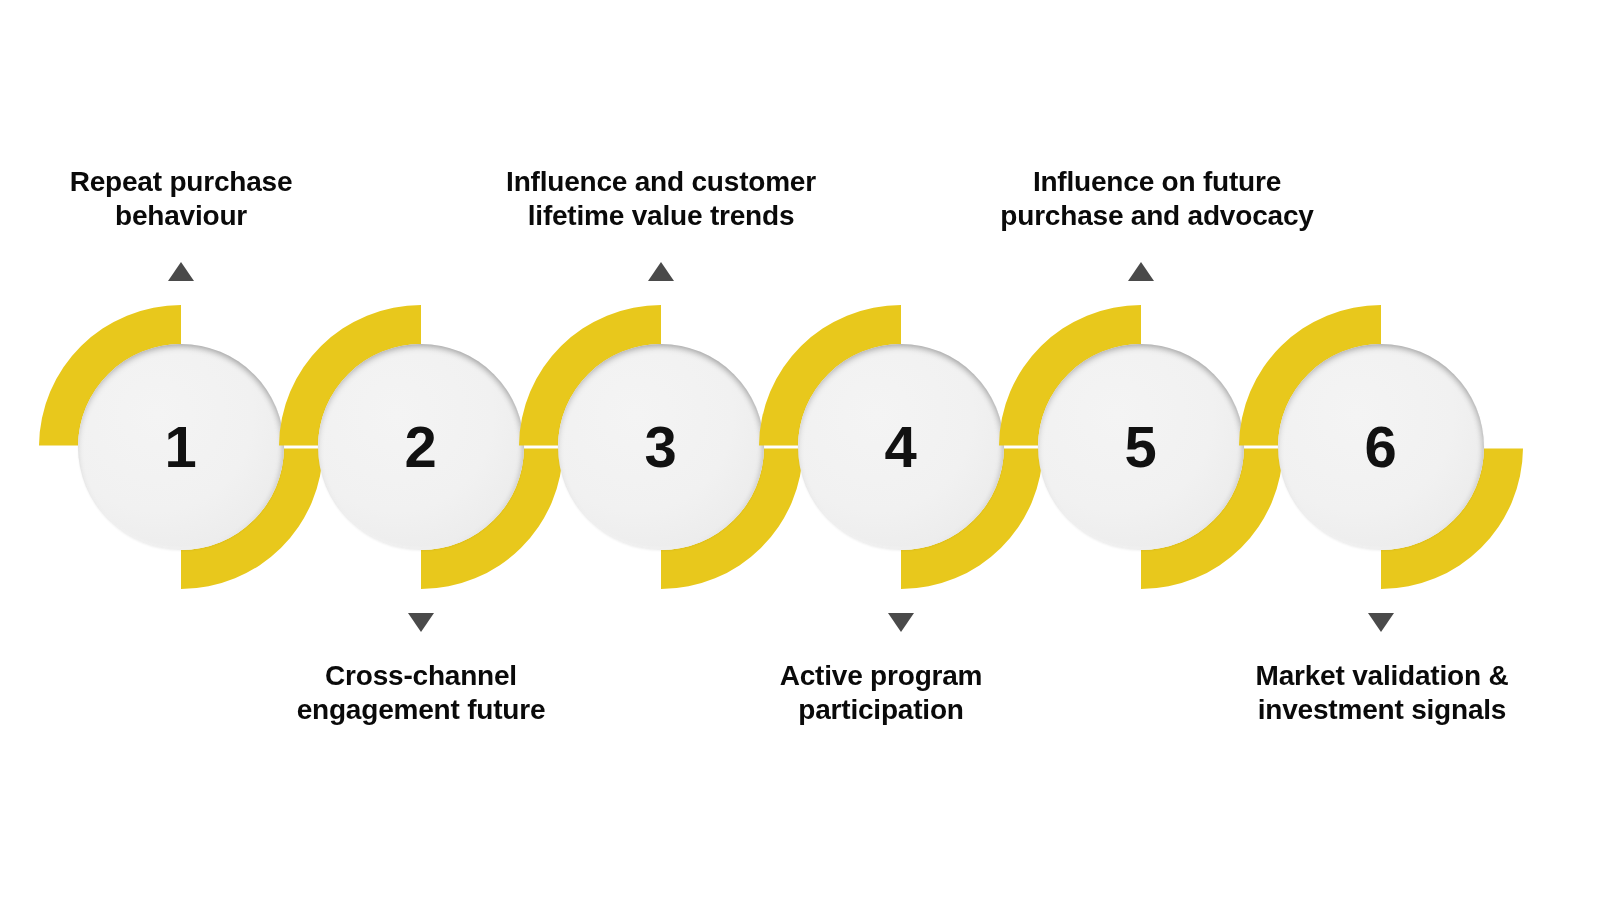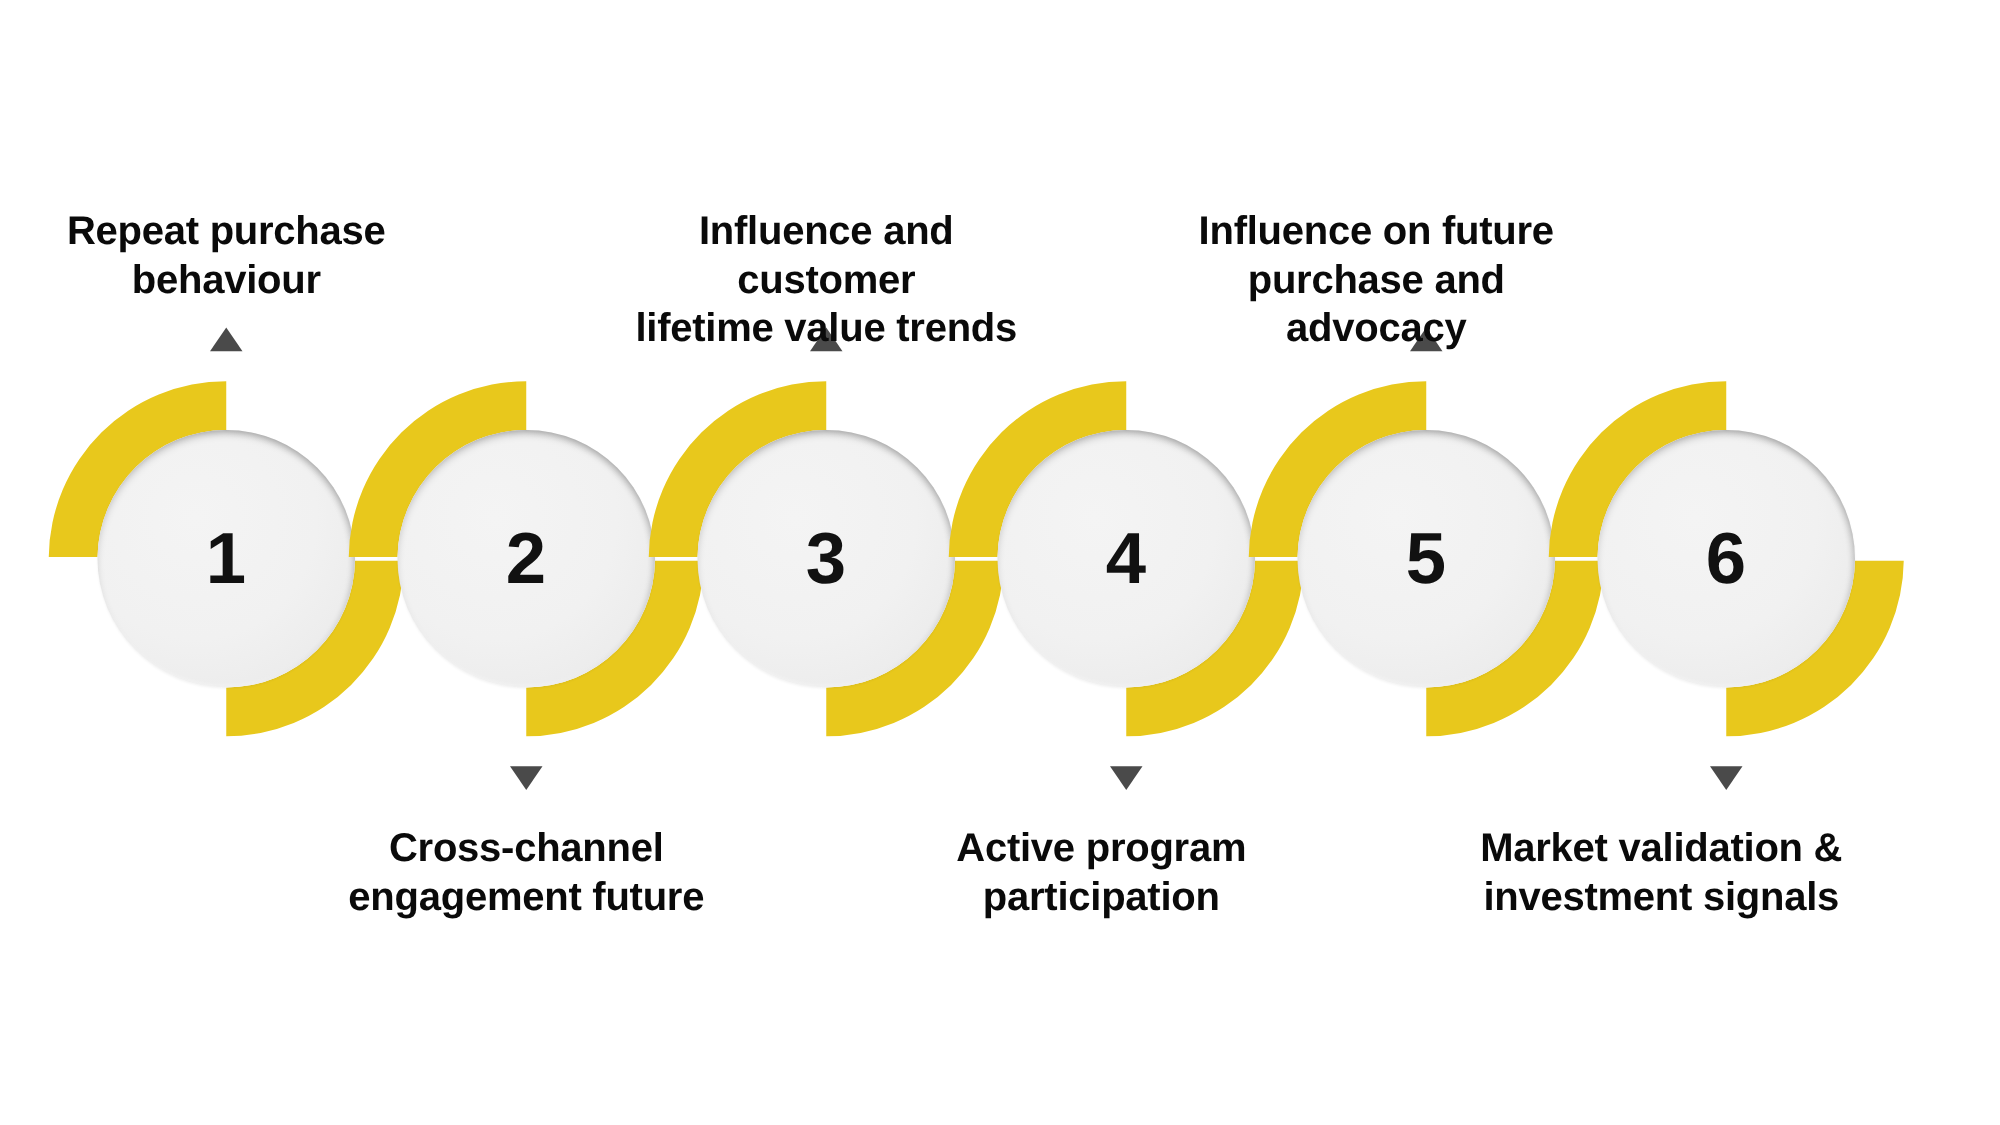--- a/index.html
+++ b/index.html
@@ -60,21 +60,21 @@
     border-left: 13px solid transparent;
     border-right: 13px solid transparent;
     border-top: 19px solid #4a4a4a;
   }
 
   
   .caption {
     position: absolute;
     text-align: center;
     color: #0a0a0a;
-    font-size: 32px;
+    font-size: 28px;
     font-weight: 700;
     line-height: 1.22;
     letter-spacing: -0.2px;
     white-space: pre-line;
   }
   .caption.top { bottom: auto; }
 </style>
 </head>
 <body>
 
@@ -121,26 +121,26 @@
       <div class="caption bottom" style="width: 330px; left: 716px; top: 659px;">Active program
 participation</div>
       <svg class="swoosh" width="288" height="288" style="left: 997px; top: 303px;">
         <path d="M 144 2 A 142 142 0 0 0 2 142.5 L 41 142.5 A 103 103 0 0 1 144 41 Z" fill="#e8c81c"></path>
         <path d="M 144 286 A 142 142 0 0 0 286 145.5 L 247 145.5 A 103 103 0 0 1 144 247 Z" fill="#e8c81c"></path>
       </svg>
       <div class="node" style="width: 206px; height: 206px; left: 1038px; top: 344px;">
         <span class="node-number">5</span>
       </div>
       <div class="arrow up" style="left: 1128px; top: 262px;"></div>
-      <div class="caption top" style="width: 330px; left: 936px; top: 165px;">Influence on future
+      <div class="caption top" style="width: 330px; left: 992px; top: 165px;">Influence on future
 purchase and advocacy</div>
       <svg class="swoosh" width="288" height="288" style="left: 1237px; top: 303px;">
         <path d="M 144 2 A 142 142 0 0 0 2 142.5 L 41 142.5 A 103 103 0 0 1 144 41 Z" fill="#e8c81c"></path>
         <path d="M 144 286 A 142 142 0 0 0 286 145.5 L 247 145.5 A 103 103 0 0 1 144 247 Z" fill="#e8c81c"></path>
       </svg>
       <div class="node" style="width: 206px; height: 206px; left: 1278px; top: 344px;">
         <span class="node-number">6</span>
       </div>
       <div class="arrow down" style="left: 1368px; top: 613px;"></div>
-      <div class="caption bottom" style="width: 330px; left: 1164px; top: 659px; text-align: center;">Market validation &amp;
+      <div class="caption bottom" style="width: 330px; left: 1217px; top: 659px; text-align: center;">Market validation &amp;
 investment signals</div>
     </div>
 </div>
 
 </body></html>

